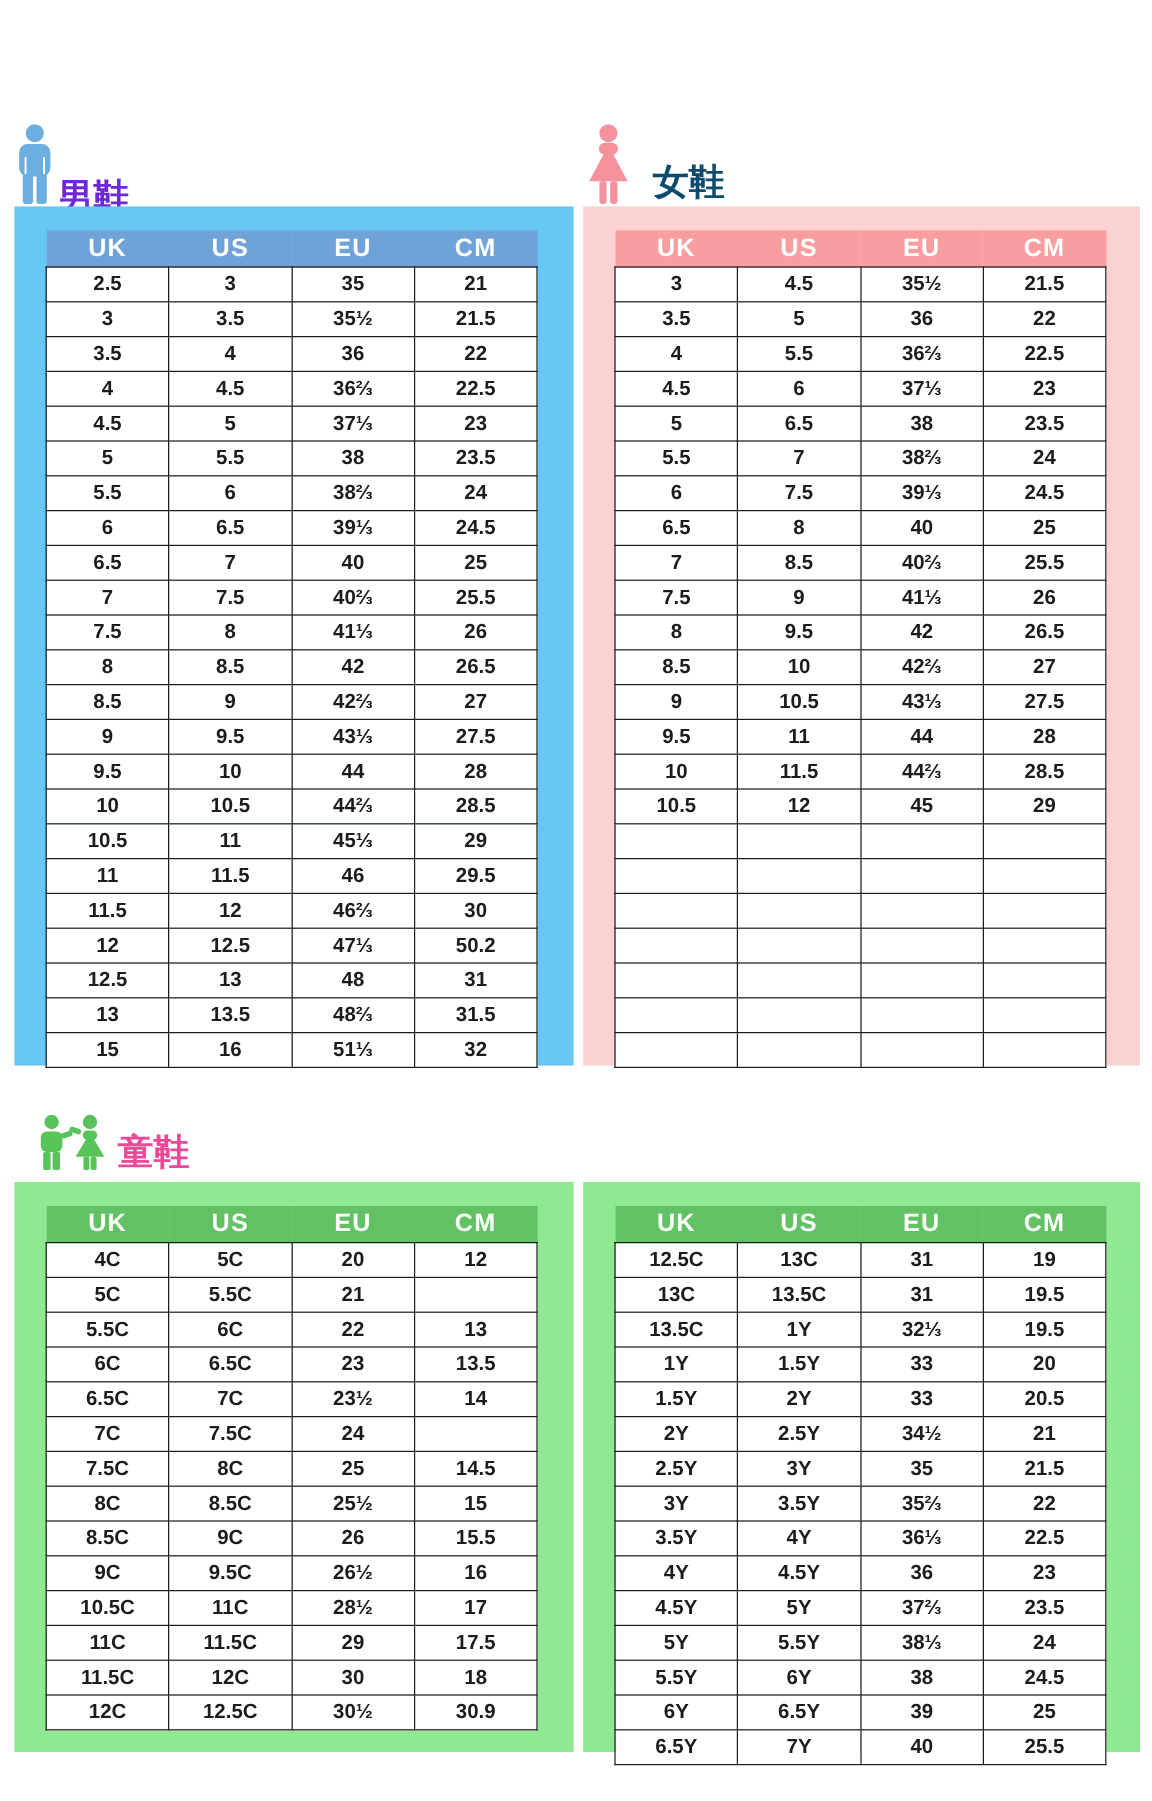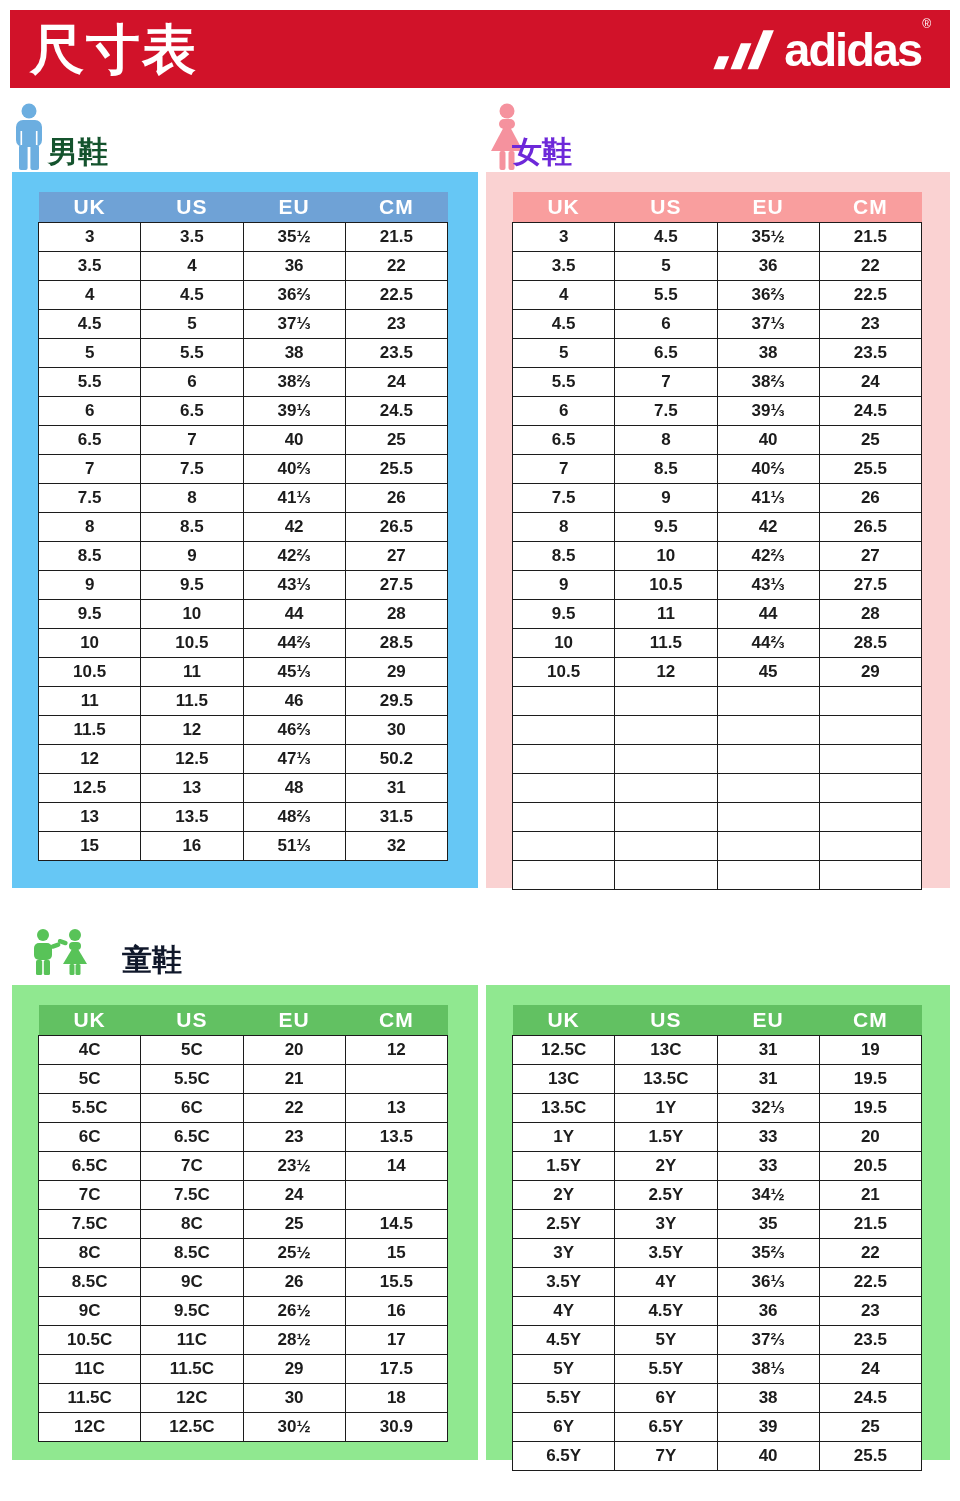--- a/index.html
+++ b/index.html
@@ -10,23 +10,23 @@
   .banner{position:absolute;left:10px;top:10px;width:940px;height:78px;background:#d11229;
           display:flex;align-items:center;justify-content:space-between;}
   .banner-title{color:#fff;font-size:54px;font-weight:900;padding-left:20px;letter-spacing:2px;line-height:78px;}
   .logo{display:flex;align-items:flex-end;padding-right:22px;gap:8px;}
   .logo-stripes{width:70px;height:46px;display:block;}
   .logo-word{color:#fff;font-size:47px;font-weight:bold;letter-spacing:-2px;line-height:44px;position:relative;}
   .logo-reg{color:#fff;font-size:12px;vertical-align:top;position:relative;top:-26px;left:1px;font-weight:normal;}
 
   
   .sec-label{position:absolute;font-size:30px;font-weight:bold;}
-  .men-label{left:48px;top:132px;color:#14532d;}
-  .women-label{left:512px;top:132px;color:#6d28d9;}
-  .kids-label{left:98px;top:940px;color:#0f172a;margin-left:24px;}
+  .men-label{left:48px;top:144px;color:#6d28d9;}
+  .women-label{left:544px;top:132px;color:#0c4a6e;}
+  .kids-label{left:98px;top:940px;color:#ec4899;}
   .fig-icon{position:absolute;}
 
   
   .frame{position:absolute;}
   .frame-men{left:12px;top:172px;width:466px;height:716px;background:#66c7f5;}
   .frame-women{left:486px;top:172px;width:464px;height:716px;background:#fad2d2;}
   .frame-kids-left{left:12px;top:985px;width:466px;height:475px;background:#90e890;}
   .frame-kids-right{left:486px;top:985px;width:464px;height:475px;background:#90e890;}
 
   
@@ -39,31 +39,20 @@
   .table-women td{border-color:#f6b9b9;}
   .table-women thead th{background:#f99e9e;}
   .table-kids td{border-color:#a5dfa5;}
   .table-kids thead th{background:#62c162;}
 </style>
 </head>
 <body>
 
 <div class="page">
 
-  <div class="banner">
-    <div class="banner-title">尺寸表</div>
-    <div class="logo">
-      <svg class="logo-stripes" viewBox="0 0 86 54" xmlns="http://www.w3.org/2000/svg">
-        <polygon points="9.1,52 22.1,52 28.5,36 15.5,36" fill="#ffffff"></polygon>
-        <polygon points="30.1,52 43.1,52 55.9,20 42.9,20" fill="#ffffff"></polygon>
-        <polygon points="51,52 64,52 83.4,4 70.4,4" fill="#ffffff"></polygon>
-      </svg>
-      <div class="logo-word"><span>adidas</span><span class="logo-reg">®</span></div>
-    </div>
-  </div>
 
   <svg class="fig-icon" style="left:13px;top:103px;" width="32" height="68" viewBox="0 0 32 68" xmlns="http://www.w3.org/2000/svg">
     <circle cx="16" cy="8" r="7.5" fill="#6caee0"></circle>
     <rect x="3" y="17" width="26" height="27" rx="7" fill="#6caee0"></rect>
     <rect x="7.5" y="28" width="1.6" height="16" fill="#ffffff"></rect>
     <rect x="22.9" y="28" width="1.6" height="16" fill="#ffffff"></rect>
     <rect x="6" y="42" width="8.6" height="25" rx="2" fill="#6caee0"></rect>
     <rect x="17.4" y="42" width="8.6" height="25" rx="2" fill="#6caee0"></rect>
   </svg>
   <div class="sec-label men-label">男鞋</div>
@@ -72,20 +61,26 @@
     <table class="size-table table-men">
       <thead>
         <tr>
             <th>UK</th>
             <th>US</th>
             <th>EU</th>
             <th>CM</th>
           </tr>
       </thead>
       <tbody>
+          <tr>
+            <td>2.5</td>
+            <td>3</td>
+            <td>35</td>
+            <td>21</td>
+          </tr>
           <tr>
             <td>3</td>
             <td>3.5</td>
             <td>35½</td>
             <td>21.5</td>
           </tr>
           <tr>
             <td>3.5</td>
             <td>4</td>
             <td>36</td>

